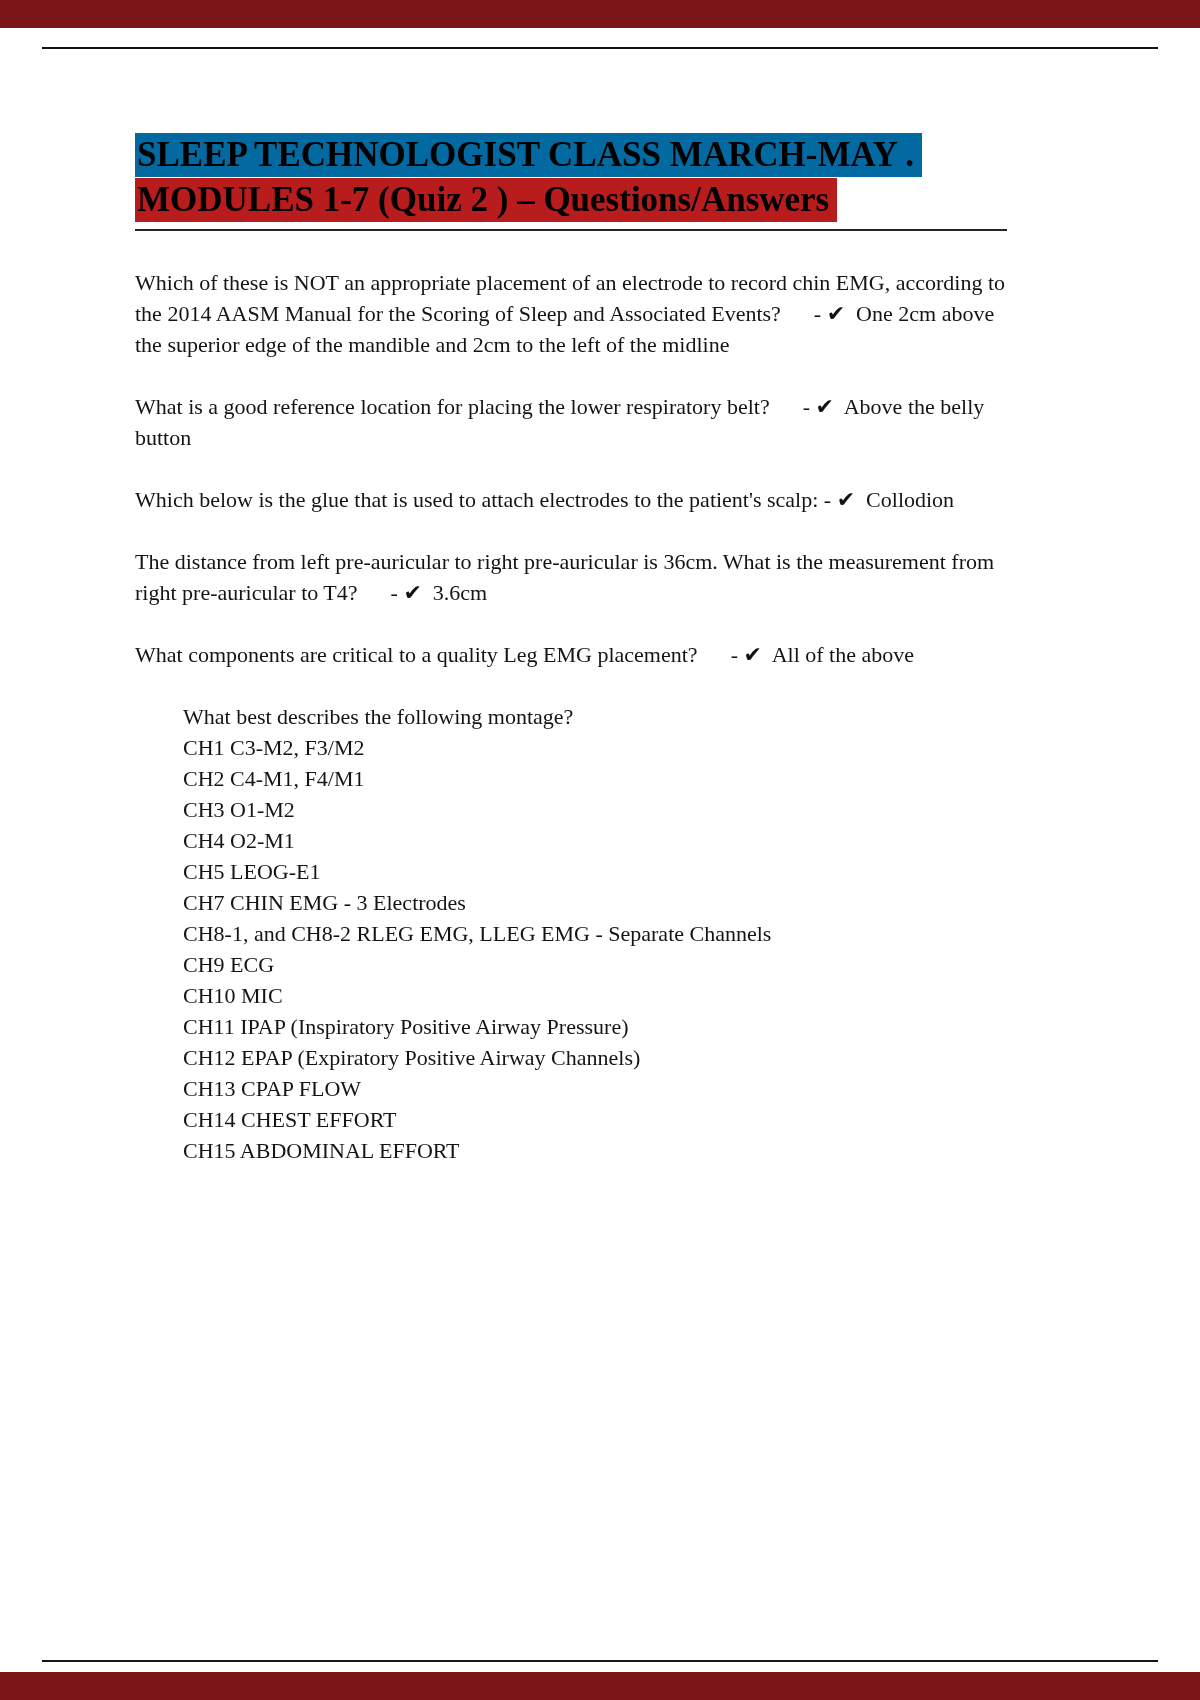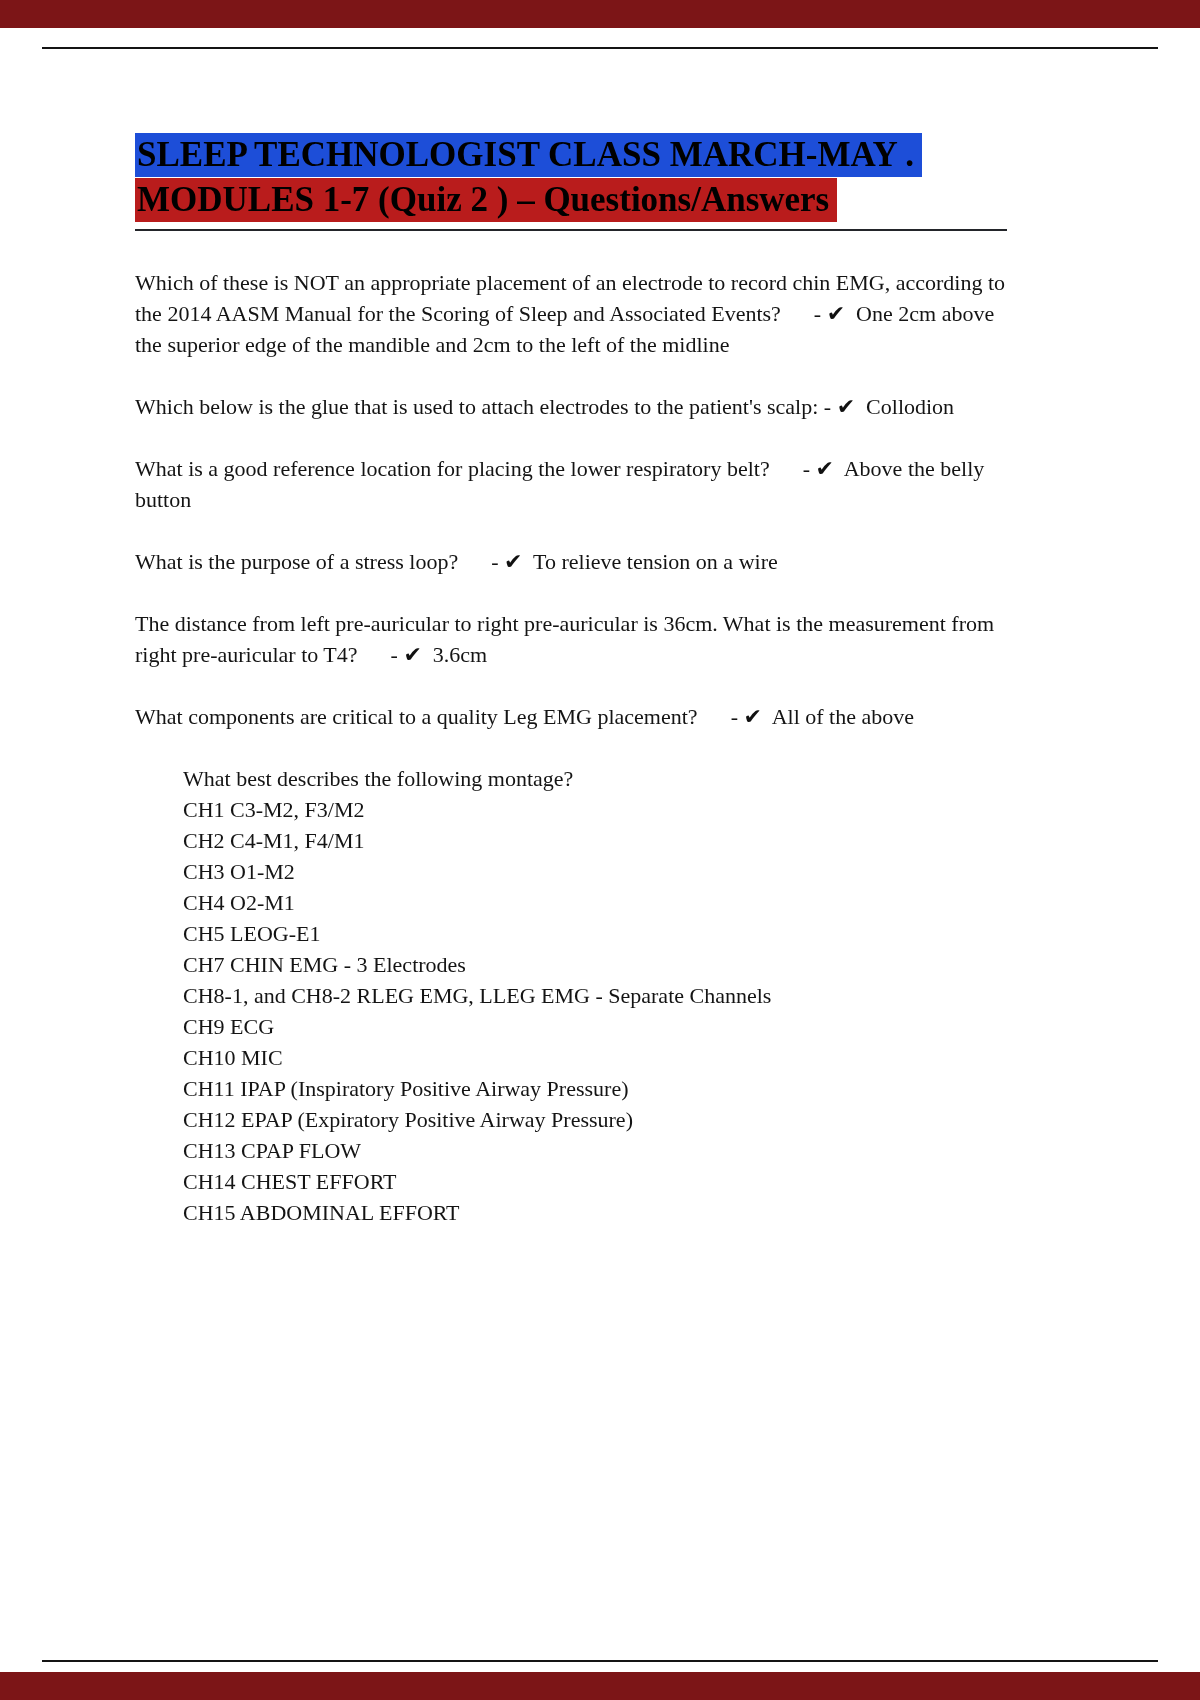--- a/index.html
+++ b/index.html
@@ -64,48 +64,47 @@
 </head>
 <body>
 
 <div class="page">
 
   <div class="bar top" style="background: rgb(124, 21, 23);"></div>
   <div class="rule-line top"></div>
 
   <div class="content">
 
-    <h1 class="doc-title"><span class="hl" style="background: #1d4ed8;">SLEEP TECHNOLOGIST CLASS MARCH-MAY .</span><br><span class="hl" style="background: #b91c1c;">MODULES 1-7 (Quiz 2 ) – Questions/Answers</span></h1>
+    <h1 class="doc-title"><span class="hl" style="background: #0369a1;">SLEEP TECHNOLOGIST CLASS MARCH-MAY .</span><br><span class="hl" style="background: #b91c1c;">MODULES 1-7 (Quiz 2 ) – Questions/Answers</span></h1>
     <div class="title-rule"></div>
 
     <p class="qa"><span>Which of these is NOT an appropriate placement of an electrode to record chin EMG, according to the 2014 AASM Manual for the Scoring of Sleep and Associated Events?</span><span>      - </span><span class="check">✔</span><span>  One 2cm above the superior edge of the mandible and 2cm to the left of the midline</span></p>
 
+    <p class="qa"><span>What is a good reference location for placing the lower respiratory belt?</span><span>      - </span><span class="check">✔</span><span>  Above the belly button</span></p>
+
     <p class="qa"><span>Which below is the glue that is used to attach electrodes to the patient's scalp:</span><span> - </span><span class="check">✔</span><span>  Collodion</span></p>
 
-    <p class="qa"><span>What is a good reference location for placing the lower respiratory belt?</span><span>      - </span><span class="check">✔</span><span>  Above the belly button</span></p>
-
-    <p class="qa"><span>What is the purpose of a stress loop?</span><span>      - </span><span class="check">✔</span><span>  To relieve tension on a wire</span></p>
 
     <p class="qa"><span>The distance from left pre-auricular to right pre-auricular is 36cm. What is the measurement from right pre-auricular to T4?</span><span>      - </span><span class="check">✔</span><span>  3.6cm</span></p>
 
     <p class="qa"><span>What components are critical to a quality Leg EMG placement?</span><span>      - </span><span class="check">✔</span><span>  All of the above</span></p>
 
     <div>
       <div class="montage-line">What best describes the following montage?</div>
       <div class="montage-line">CH1 C3-M2, F3/M2</div>
       <div class="montage-line">CH2 C4-M1, F4/M1</div>
       <div class="montage-line">CH3 O1-M2</div>
       <div class="montage-line">CH4 O2-M1</div>
       <div class="montage-line">CH5 LEOG-E1</div>
       <div class="montage-line">CH7 CHIN EMG - 3 Electrodes</div>
       <div class="montage-line">CH8-1, and CH8-2 RLEG EMG, LLEG EMG - Separate Channels</div>
       <div class="montage-line">CH9 ECG</div>
       <div class="montage-line">CH10 MIC</div>
       <div class="montage-line">CH11 IPAP (Inspiratory Positive Airway Pressure)</div>
-      <div class="montage-line">CH12 EPAP (Expiratory Positive Airway Pressure)</div>
+      <div class="montage-line">CH12 EPAP (Expiratory Positive Airway Channels)</div>
       <div class="montage-line">CH13 CPAP FLOW</div>
       <div class="montage-line">CH14 CHEST EFFORT</div>
       <div class="montage-line">CH15 ABDOMINAL EFFORT</div>
     </div>
 
   </div>
 
   <div class="rule-line bottom"></div>
   <div class="bar bottom" style="background: rgb(124, 21, 23);"></div>
 

